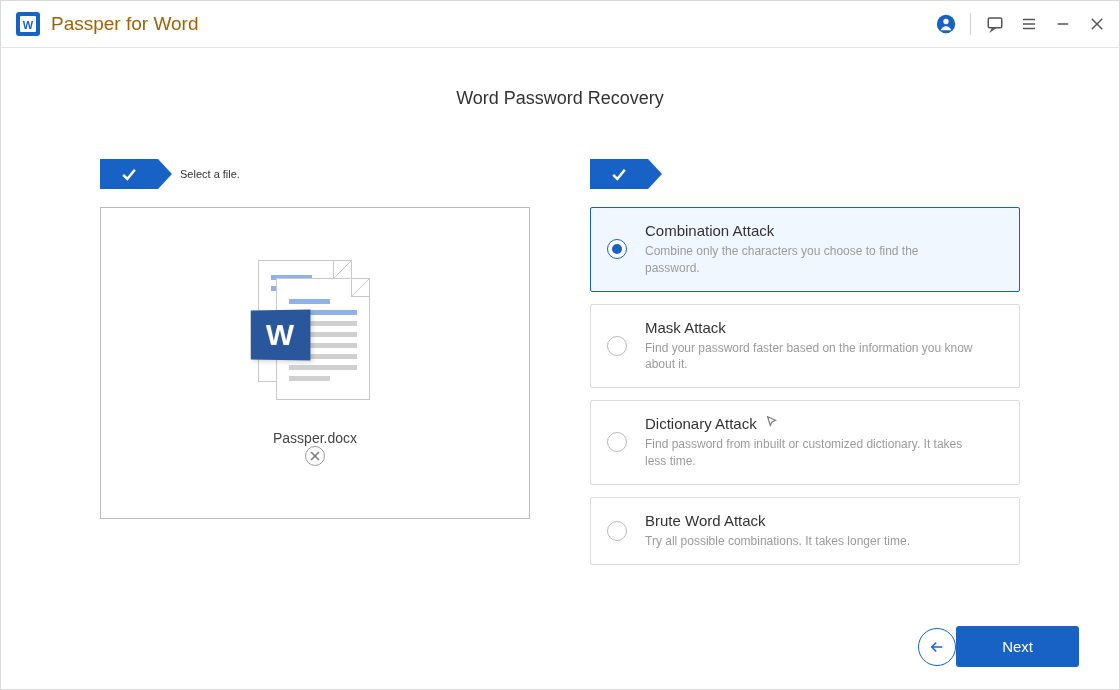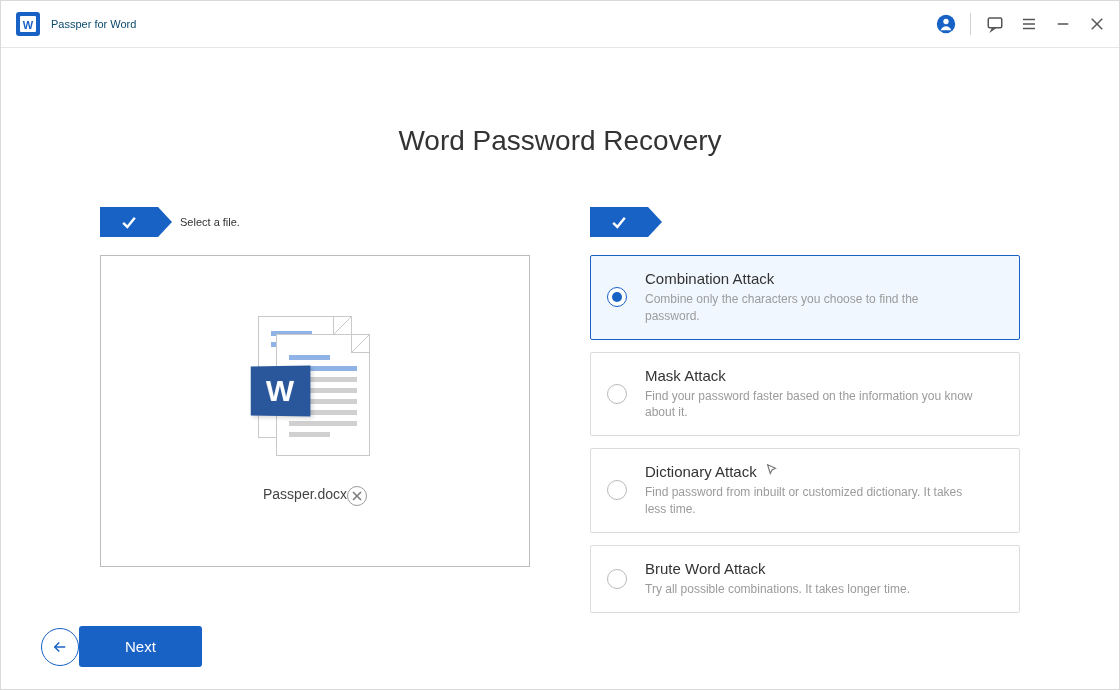--- a/index.html
+++ b/index.html
@@ -22,22 +22,22 @@
     display: flex;
     align-items: center;
     padding: 0 12px 0 14px;
     border-bottom: 1px solid #e6e6e6;
   }
   .app-logo {
     width: 26px; height: 26px;
     margin-right: 10px;
   }
   .app-title {
-    font-size: 11px;
-    color: #0c4a6e;
+    font-size: 19px;
+    color: #a16207;
   }
   .titlebar-right {
     margin-left: auto;
     display: flex;
     align-items: center;
     gap: 14px;
   }
   .tb-sep {
     width: 1px;
     height: 22px;
@@ -52,25 +52,24 @@
   .tb-icon svg { width: 18px; height: 18px; }
   .account-icon svg { width: 22px; height: 22px; }
 
   .content {
     flex: 1;
     position: relative;
     padding: 40px 60px 20px;
   }
   .page-title {
     text-align: center;
-    font-size: 28px;
+    font-size: 18px;
     font-weight: 400;
     color: #333;
     margin-bottom: 50px;
-    margin-top: 37px;
   }
 
   .two-col {
     display: flex;
     gap: 60px;
     justify-content: center;
   }
   .col {
     flex: 1;
     max-width: 430px;
@@ -143,21 +142,21 @@
   .w-badge {
     position:absolute;
     left:0; top:50px;
     width:60px; height:50px;
     background:#2a579b;
     display:flex; align-items:center; justify-content:center;
     color:#fff; font-weight:700; font-size:30px;
     box-shadow: 2px 2px 4px rgba(0,0,0,0.15);
     transform: perspective(160px) rotateY(-6deg);
   }
-  .file-row { display:flex; }
+  .file-row { display:flex; align-items:center; flex-direction:column;}
   .file-name { font-size:14px; color:#444; }
   .clear-btn {
     width:20px; height:20px; border-radius:50%;
     border:1.5px solid #9a9a9a;
     display:flex; align-items:center; justify-content:center;
     cursor:pointer; color:#7a7a7a;
   }
   .clear-btn svg { width:10px; height:10px; }
 
   .methods { display:flex; flex-direction:column; gap:12px; }
@@ -187,21 +186,21 @@
   }
   .method.selected .radio .dot { display:block; }
   .method-title { font-size:15px; color:#333; display:flex; align-items:flex-start; gap:8px; }
   .method-desc { font-size:12px; color:#9b9b9b; margin-top:4px; line-height:1.4; max-width: 330px; }
   .cursor-icon svg { width:14px; height:14px; color:#777; }
 
   .footer {
     position:absolute;
     left:0; right:0; bottom:22px;
     padding: 0 40px;
-    display:flex; align-items:center; justify-content:flex-start;
+    display:flex; align-items:center; justify-content:flex-end;
   }
   .back-btn {
     width:38px; height:38px;
     border:1.5px solid #1862c6;
     border-radius:50%;
     display:flex; align-items:center; justify-content:center;
     cursor:pointer;
     color:#1862c6;
   }
   .back-btn svg { width:18px; height:18px; }

